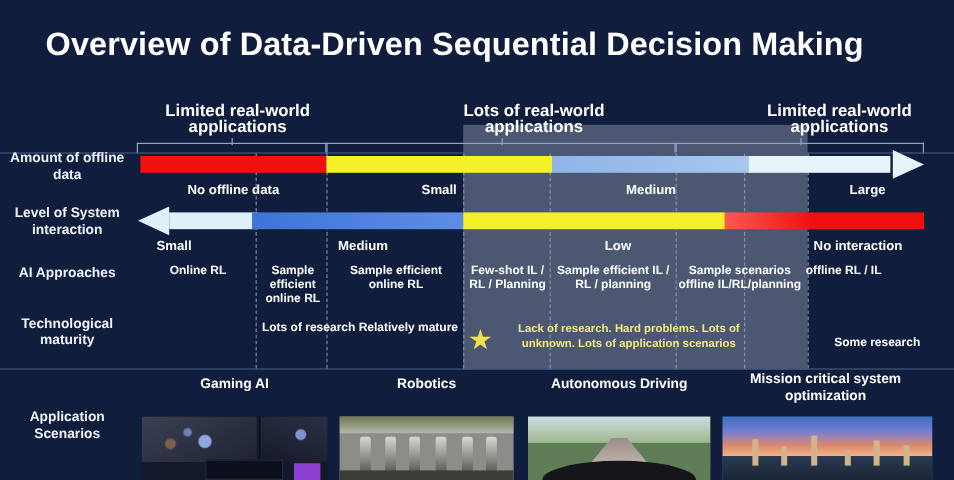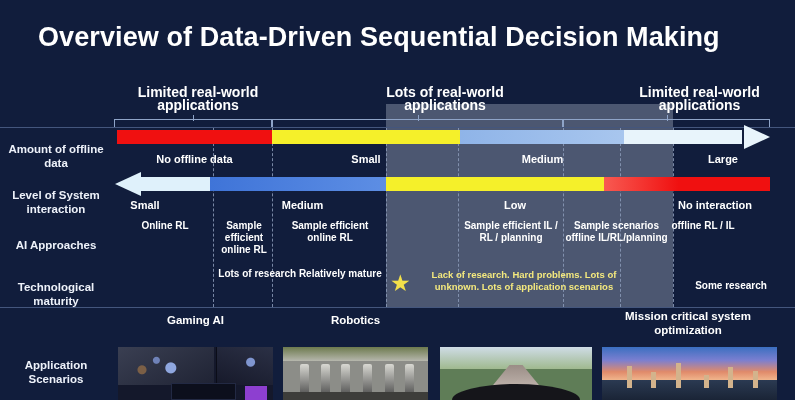--- a/index.html
+++ b/index.html
@@ -33,21 +33,20 @@
 
   
   .rowlabel {
     position: absolute;
     left: 0; width: 112px;
     text-align: center;
     font-size: 11.5px;
     font-weight: bold;
     line-height: 13.5px;
     color: #eef2fa;
-    margin-top: 17px;
   }
   #lbl-offline     { top: 126px; }
   #lbl-interaction { top: 172px; }
   #lbl-ai          { top: 222px; }
   #lbl-tech        { top: 264px; }
   #lbl-app         { top: 342px; }
 
   
   .topcap {
     position: absolute;
@@ -305,31 +304,33 @@
     <div class="seg" style="left:604px;width:166px;background:linear-gradient(90deg,#f85a52,#f01010 45%,#f01010)"></div>
   </div>
   <div class="barcap cap-inter" style="left:110px;width:70px">Small</div>
   <div class="barcap cap-inter" style="left:230px;width:145px">Medium</div>
   <div class="barcap cap-inter" style="left:440px;width:150px">Low</div>
   <div class="barcap cap-inter" style="left:650px;width:130px">No interaction</div>
 
   <div class="aicell" style="left:117px;width:96px">Online RL</div>
   <div class="aicell" style="left:215px;width:58px">Sample efficient online RL</div>
   <div class="aicell" style="left:290px;width:80px">Sample efficient online RL</div>
+  <div class="aicell" style="left:388px;width:70px">Few-shot IL / RL / Planning</div>
   <div class="aicell" style="left:460px;width:102px">Sample efficient IL / RL / planning</div>
   <div class="aicell" style="left:564px;width:105px">Sample scenarios offline IL/RL/planning</div>
   <div class="aicell" style="left:648px;width:110px">offline RL / IL</div>
 
   <div class="techcell" style="left:215px;width:170px;top:268px">Lots of research Relatively mature</div>
   <div id="star">★</div>
   <div id="tech-note">Lack of research. Hard problems. Lots of unknown. Lots of application scenarios</div>
   <div class="techcell" style="left:676px;width:110px;top:280px">Some research</div>
 
   <div class="scencap" style="left:118px;width:155px">Gaming AI</div>
   <div class="scencap" style="left:283px;width:145px">Robotics</div>
+  <div class="scencap" style="left:440px;width:152px">Autonomous Driving</div>
   <div class="scencap" style="left:598px;width:180px;top:310px">Mission critical system optimization</div>
 
   <div class="thumb t-game">
     <div class="g1"></div>
     <div class="g2"></div>
     <div class="g3"></div>
     <div class="g4"></div>
   </div>
 
   <div class="thumb t-robo">

